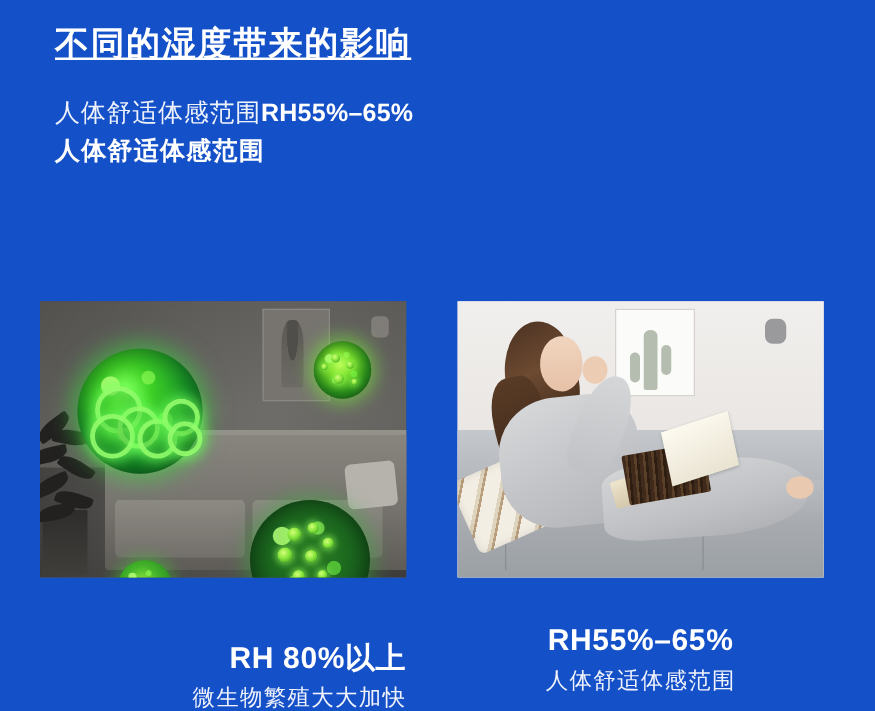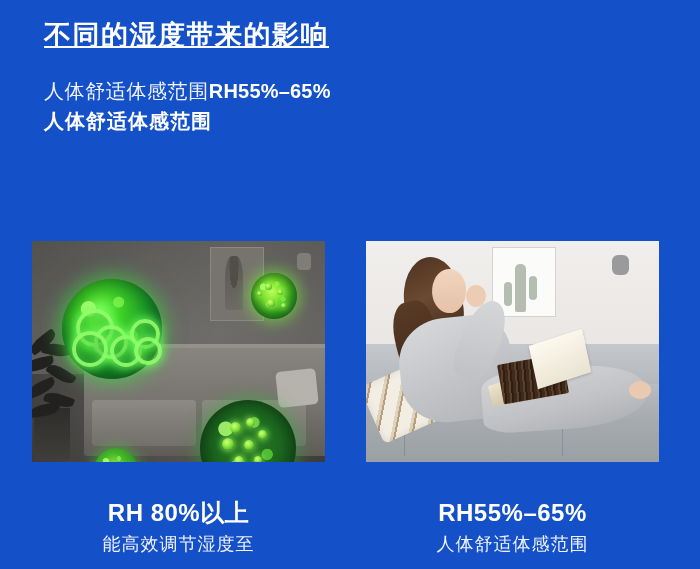--- a/index.html
+++ b/index.html
@@ -388,21 +388,21 @@
     transform: rotate(-16deg);
     border-radius: 2px;
   }
 
   
   .caption {
     position: absolute;
     text-align: center;
     color: #ffffff;
   }
-  .caption-left  { left: 32px;  top: 498px; width: 293px; }
+  .caption-left  { left: 32px;  top: 512px; width: 293px; text-align: right; }
   .caption-right { left: 366px; top: 498px; width: 293px; }
   .cap-title {
     display: block;
     font-size: 24px;
     font-weight: bold;
     letter-spacing: 0.5px;
     line-height: 30px;
     color: #ffffff;
   }
   .cap-sub {
@@ -506,21 +506,21 @@
       <div class="fig-foot"></div>
 
       <div class="book-edge"></div>
       <div class="book-body"></div>
       <div class="book-page"></div>
     </div>
   </div>
 
   <div class="caption caption-left">
     <span class="cap-title">RH 80%以上</span>
-    <span class="cap-sub">能高效调节湿度至</span>
+    <span class="cap-sub">微生物繁殖大大加快</span>
   </div>
 
   <div class="caption caption-right">
     <span class="cap-title">RH55%–65%</span>
     <span class="cap-sub">人体舒适体感范围</span>
   </div>
 
 </div>
 
 </body></html>

